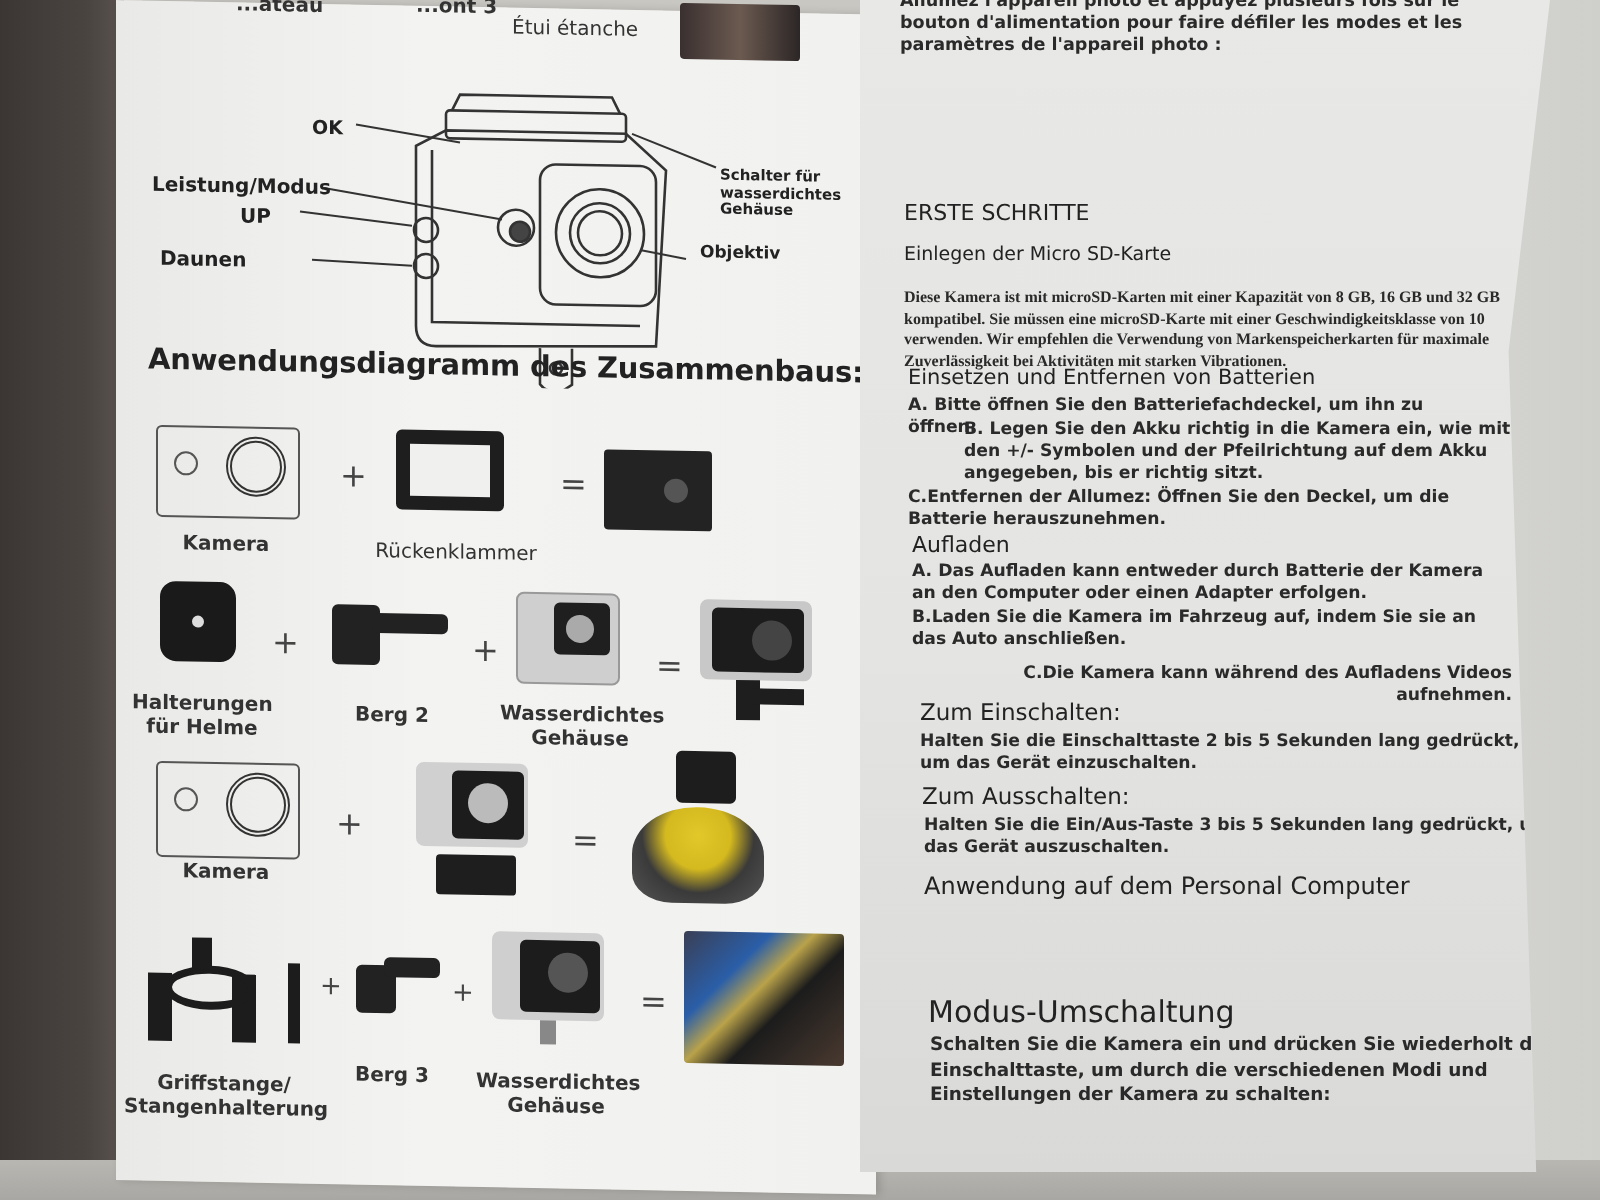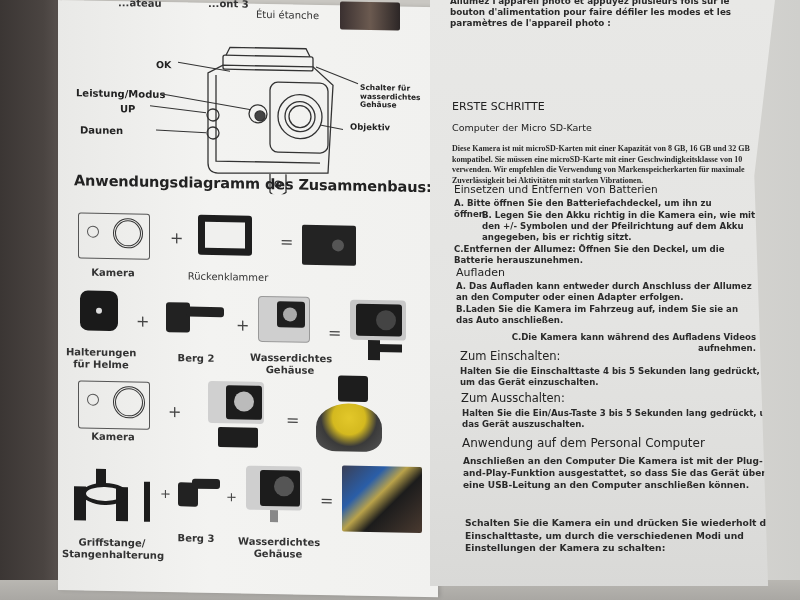--- a/index.html
+++ b/index.html
@@ -146,36 +146,36 @@
   <div class="lbl" style="position:absolute;left:4px;top:536px;width:100px;">Griffstange/ Stangenhalterung</div>
   <div class="lbl" style="position:absolute;left:110px;top:530px;width:56px;">Berg 3</div>
   <div class="lbl" style="position:absolute;left:180px;top:532px;width:80px;">Wasserdichtes Gehäuse</div>
 </div>
 
 <div class="page-right">
   <div class="para" style="left:20px;top:-4px;width:300px;font-size:8.8px;">Allumez l'appareil photo et appuyez plusieurs fois sur le bouton d'alimentation pour faire défiler les modes et les paramètres de l'appareil photo :</div>
 
   <div class="h2" style="left:22px;top:100px;font-size:11px;">ERSTE SCHRITTE</div>
 
-  <div class="h2" style="left:22px;top:122px;font-size:9.5px;">Computer der Micro SD-Karte</div>
+  <div class="h2" style="left:22px;top:122px;font-size:9.5px;">Einlegen der Micro SD-Karte</div>
   <div class="para" style="left:22px;top:144px;width:300px;font-size:8px;line-height:10.5px;font-family:Liberation Serif, serif;">Diese Kamera ist mit microSD-Karten mit einer Kapazität von 8 GB, 16 GB und 32 GB kompatibel. Sie müssen eine microSD-Karte mit einer Geschwindigkeitsklasse von 10 verwenden. Wir empfehlen die Verwendung von Markenspeicherkarten für maximale Zuverlässigkeit bei Aktivitäten mit starken Vibrationen.</div>
 
   <div class="h2" style="left:24px;top:183px;font-size:10.5px;">Einsetzen und Entfernen von Batterien</div>
   <div class="para" style="left:24px;top:198px;width:290px;">A. Bitte öffnen Sie den Batteriefachdeckel, um ihn zu öffnen.</div>
   <div class="para" style="left:24px;top:210px;width:280px;margin-left:28px;">B. Legen Sie den Akku richtig in die Kamera ein, wie mit den +/- Symbolen und der Pfeilrichtung auf dem Akku angegeben, bis er richtig sitzt.</div>
   <div class="para" style="left:24px;top:244px;width:290px;">C.Entfernen der Allumez: Öffnen Sie den Deckel, um die Batterie herauszunehmen.</div>
 
   <div class="h2" style="left:26px;top:266px;font-size:11px;">Aufladen</div>
-  <div class="para" style="left:26px;top:281px;width:300px;">A. Das Aufladen kann entweder durch Anschluss der Allumez an den Computer oder einen Adapter erfolgen.</div>
+  <div class="para" style="left:26px;top:281px;width:300px;">A. Das Aufladen kann entweder durch Batterie der Kamera an den Computer oder einen Adapter erfolgen.</div>
   <div class="para" style="left:26px;top:304px;width:300px;">B.Laden Sie die Kamera im Fahrzeug auf, indem Sie sie an das Auto anschließen.</div>
   <div class="para" style="left:26px;top:332px;width:300px;transform:translateY(0);text-align:right;">C.Die Kamera kann während des Aufladens Videos aufnehmen.</div>
 
   <div class="h2" style="left:30px;top:349px;font-size:11.5px;">Zum Einschalten:</div>
-  <div class="para" style="left:30px;top:366px;width:315px;">Halten Sie die Einschalttaste 4 bis 5 Sekunden lang gedrückt, um das Gerät einzuschalten.</div>
+  <div class="para" style="left:30px;top:366px;width:315px;">Halten Sie die Einschalttaste 2 bis 5 Sekunden lang gedrückt, um das Gerät einzuschalten.</div>
 
   <div class="h2" style="left:31px;top:391px;font-size:11.5px;">Zum Ausschalten:</div>
   <div class="para" style="left:32px;top:408px;width:315px;">Halten Sie die Ein/Aus-Taste 3 bis 5 Sekunden lang gedrückt, um das Gerät auszuschalten.</div>
 
   <div class="h2" style="left:32px;top:436px;font-size:12px;">Anwendung auf dem Personal Computer</div>
-  <div class="para" style="left:33px;top:455px;width:318px;font-size:9px;line-height:12px;">Anschließen an den Computer Die Kamera ist mit der Plug-and-Play-Funktion ausgestattet, so dass Sie das Gerät über eine USB-Leitung an den Computer anschließen können.</div>
 
+  <div class="h2" style="left:34px;top:497px;font-size:15px;">Modus-Umschaltung</div>
   <div class="para" style="left:35px;top:517px;width:325px;font-size:9.2px;line-height:12.5px;">Schalten Sie die Kamera ein und drücken Sie wiederholt die Einschalttaste, um durch die verschiedenen Modi und Einstellungen der Kamera zu schalten:</div>
 </div>
 
 </body></html>

